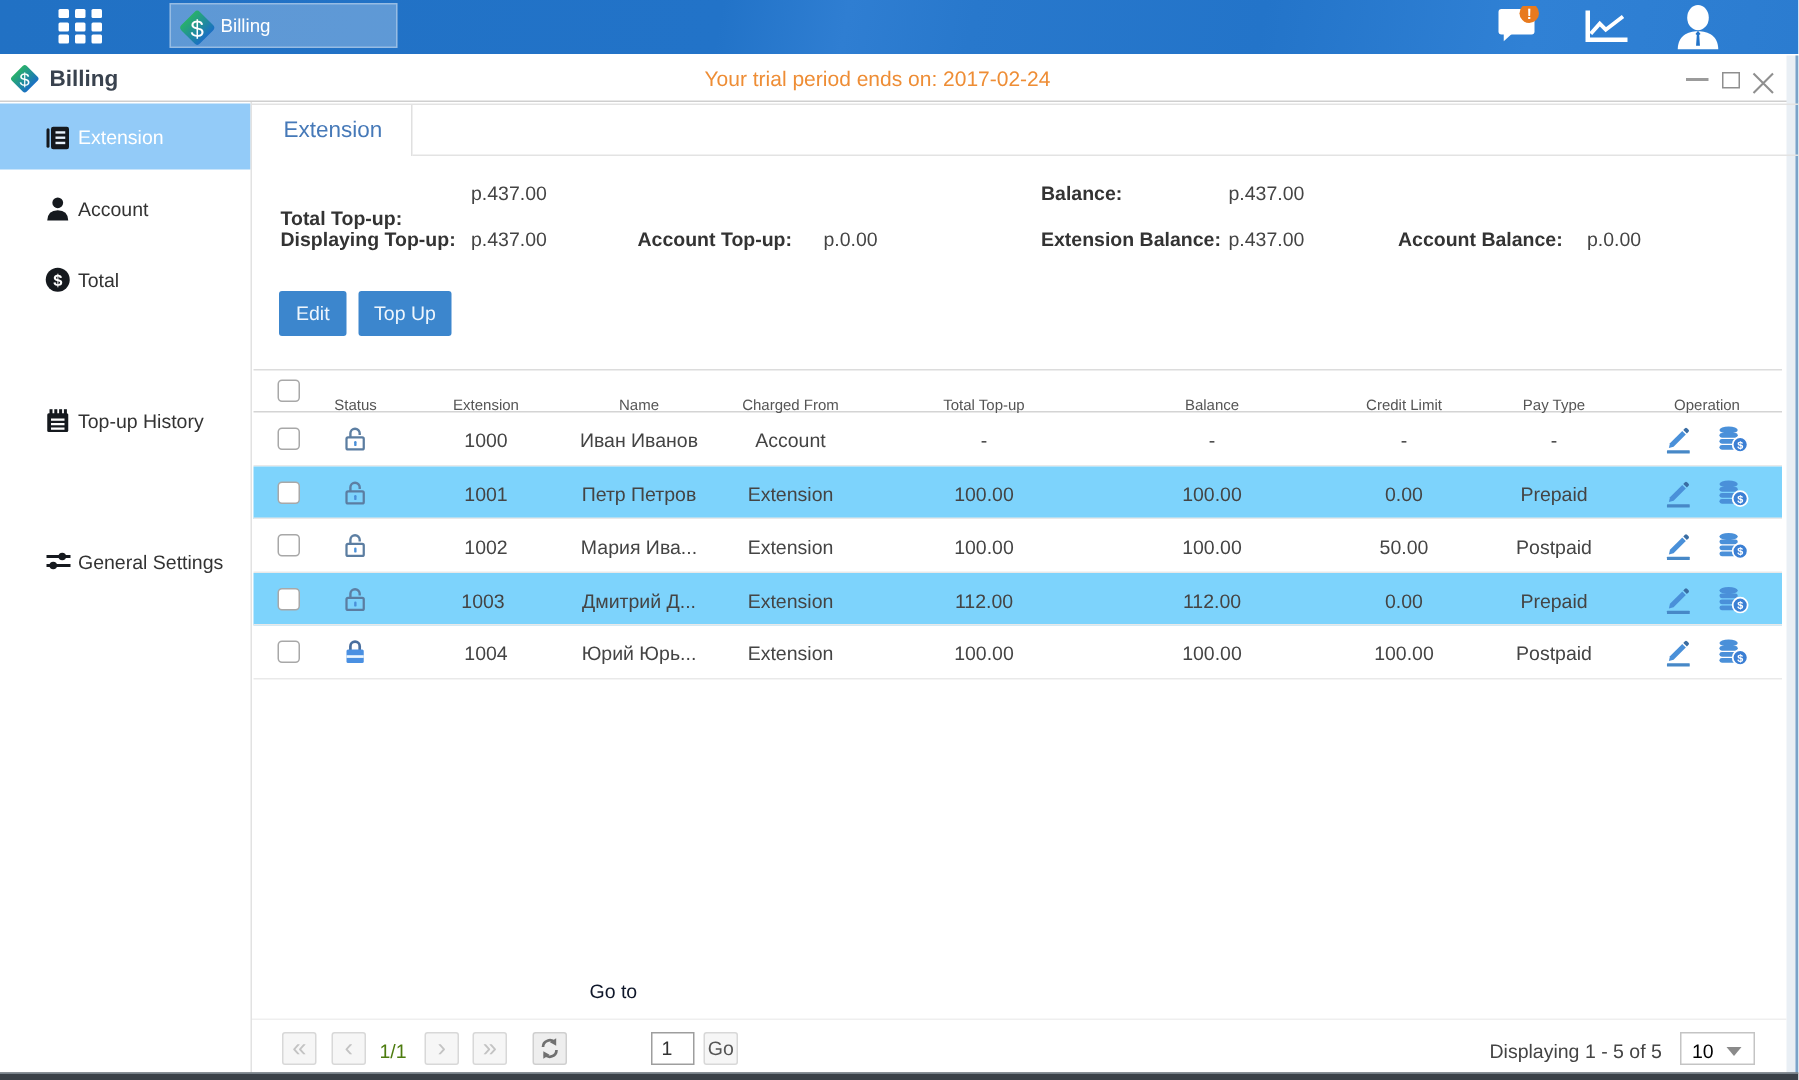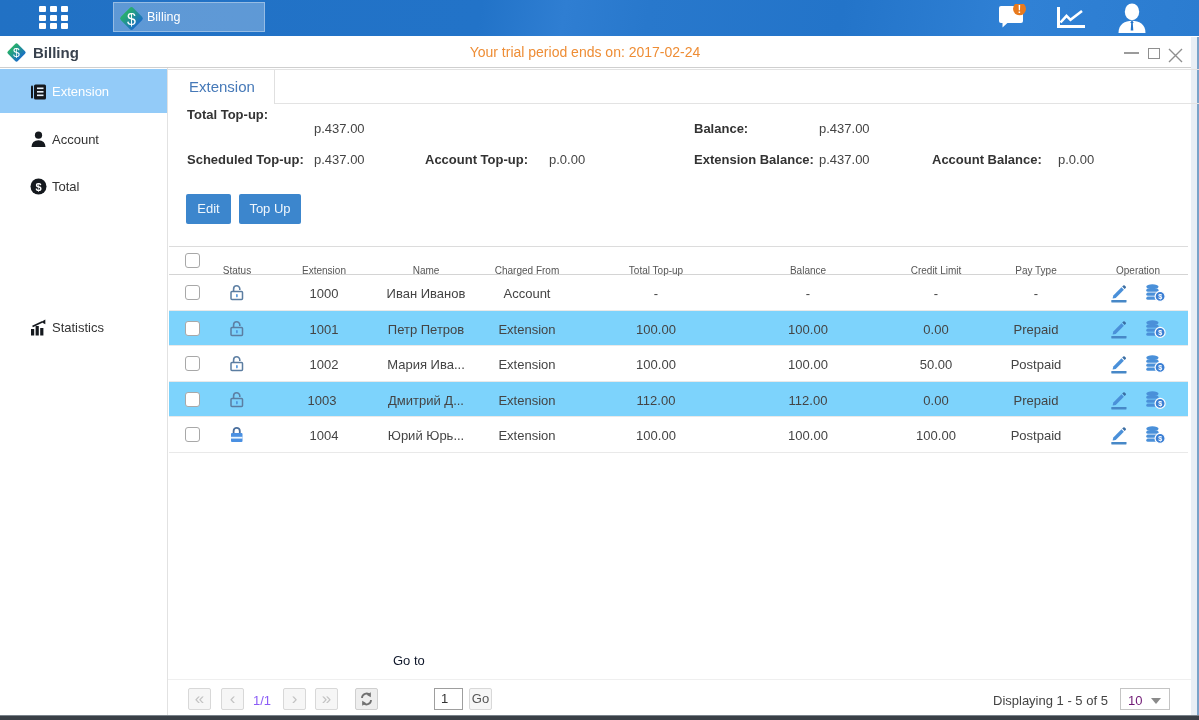--- a/index.html
+++ b/index.html
@@ -144,47 +144,59 @@
     </svg>
     <span class="lbl">Account</span>
   </div>
   <div class="sideitem" style="top:96px">
     <svg width="17" height="17" viewBox="0 0 17 17">
       <circle cx="8.5" cy="8.5" r="8" fill="#15191e"></circle>
       <text x="8.5" y="12.5" font-size="11" font-weight="bold" fill="#fff" text-anchor="middle" font-family="Liberation Sans">$</text>
     </svg>
     <span class="lbl">Total</span>
   </div>
-  <div class="sideitem" style="top:237px">
-    <svg width="18" height="17" viewBox="0 0 18 17">
-      <rect x="1" y="10" width="3.2" height="6.5" fill="#15191e"></rect>
-      <rect x="5.6" y="7" width="3.2" height="9.5" fill="#15191e"></rect>
-      <rect x="10.2" y="9" width="3.2" height="7.5" fill="#15191e"></rect>
-      <path d="M2.5,7.6 L12,2.9" stroke="#15191e" stroke-width="1.7" fill="none"></path>
-      <polygon points="15.3,0.6 15.3,5.2 11.0,3.0" fill="#15191e"></polygon>
-    </svg>
-    <span class="lbl">Statistics</span>
+  <div class="sideitem" style="top:190px">
+    <svg width="17" height="17" viewBox="0 0 17 17">
+      <rect x="1.5" y="3.5" width="14" height="12.5" rx="1" fill="#15191e"></rect>
+      <rect x="3" y="0.8" width="2" height="3.5" fill="#15191e"></rect>
+      <rect x="6.2" y="0.8" width="2" height="3.5" fill="#15191e"></rect>
+      <rect x="9.4" y="0.8" width="2" height="3.5" fill="#15191e"></rect>
+      <rect x="12.6" y="0.8" width="2" height="3.5" fill="#15191e"></rect>
+      <rect x="4" y="7" width="9" height="1.5" fill="#fff"></rect>
+      <rect x="4" y="10" width="9" height="1.5" fill="#fff"></rect>
+      <rect x="4" y="13" width="9" height="1.5" fill="#fff"></rect>
+    </svg>
+    <span class="lbl">Top-up History</span>
+  </div>
+  <div class="sideitem" style="top:284px">
+    <svg width="18" height="16" viewBox="0 0 18 16">
+      <rect x="1" y="4" width="16" height="2" fill="#15191e"></rect>
+      <circle cx="11.5" cy="5" r="2.5" fill="#15191e"></circle>
+      <rect x="1" y="10" width="16" height="2" fill="#15191e"></rect>
+      <circle cx="5.5" cy="11" r="2.5" fill="#15191e"></circle>
+    </svg>
+    <span class="lbl">General Settings</span>
   </div>
 </div>
 
 <div id="vline"></div>
 <div id="rightedge"></div>
 
 <div id="tabstrip-top"></div>
 <div id="tab">
     <span>Extension</span>
   </div>
 <div id="tabstrip-bottom"></div>
 
-<div class="slabel" style="left:187px;top:107px">Total Top-up:</div>
+<div class="slabel" style="left:187px;top:138px">Total Top-up:</div>
 <div class="sval" style="left:314px;top:121px">p.437.00</div>
 <div class="slabel" style="left:694px;top:121px">Balance:</div>
 <div class="sval" style="left:819px;top:121px">p.437.00</div>
 
-<div class="slabel" style="left:187px;top:152px">Scheduled Top-up:</div>
+<div class="slabel" style="left:187px;top:152px">Displaying Top-up:</div>
 <div class="sval" style="left:314px;top:152px">p.437.00</div>
 <div class="slabel" style="left:425px;top:152px">Account Top-up:</div>
 <div class="sval" style="left:549px;top:152px">p.0.00</div>
 <div class="slabel" style="left:694px;top:152px">Extension Balance:</div>
 <div class="sval" style="left:819px;top:152px">p.437.00</div>
 <div class="slabel" style="left:932px;top:152px">Account Balance:</div>
 <div class="sval" style="left:1058px;top:152px">p.0.00</div>
 
 <div class="btn" style="left:186px;width:45px">Edit</div>
 <div class="btn" style="left:239px;width:62px">Top Up</div>
@@ -326,33 +338,33 @@
       <use href="#pencil"></use>
     </svg>
   <svg class="abs" style="left:977px;top:9px" width="20" height="18" viewBox="0 0 20 18">
       <use href="#coins"></use>
     </svg>
 </div>
 
 <div id="pgline"></div>
 <div class="pbtn" style="left:188px">«</div>
 <div class="pbtn" style="left:221px">‹</div>
-<div class="abs" style="left:253px;top:693px;color:#8b5cf6">1/1</div>
+<div class="abs" style="left:253px;top:693px;color:#4d7c0f">1/1</div>
 <div class="pbtn" style="left:283px">›</div>
 <div class="pbtn" style="left:315px">»</div>
 <div class="pbtn" style="left:355px;background:#eee;border-color:#cfcfcf">
   <svg width="15" height="14" viewBox="0 0 15 14" style="margin-top:3px">
     <path d="M3,6 A4.5,4.5 0 0 1 11,3.2" stroke="#707070" stroke-width="1.8" fill="none"></path>
     <polygon points="11.8,0.2 11.8,5.2 7.6,2.8" fill="#707070"></polygon>
     <path d="M12,8 A4.5,4.5 0 0 1 4,10.8" stroke="#707070" stroke-width="1.8" fill="none"></path>
     <polygon points="3.2,13.8 3.2,8.8 7.4,11.2" fill="#707070"></polygon>
   </svg>
 </div>
 <div class="abs" style="left:393px;top:653px;color:#0f172a">Go to</div>
 <div id="goinput">1</div>
 <div class="pbtn" style="left:469px;color:#555;font-size:13px">Go</div>
 <div class="abs" style="left:993px;top:693px;color:#444">Displaying 1 - 5 of 5</div>
 <div id="dropdown">
-  <span style="position:absolute;left:7px;top:4px;color:#701a75">10</span>
+  <span style="position:absolute;left:7px;top:4px;color:#000000">10</span>
   <div style="position:absolute;right:8px;top:9px;width:0;height:0;border-left:5px solid transparent;border-right:5px solid transparent;border-top:6px solid #8a8a8a"></div>
 </div>
 
 <div id="bottombar"></div>
 
 </body></html>

